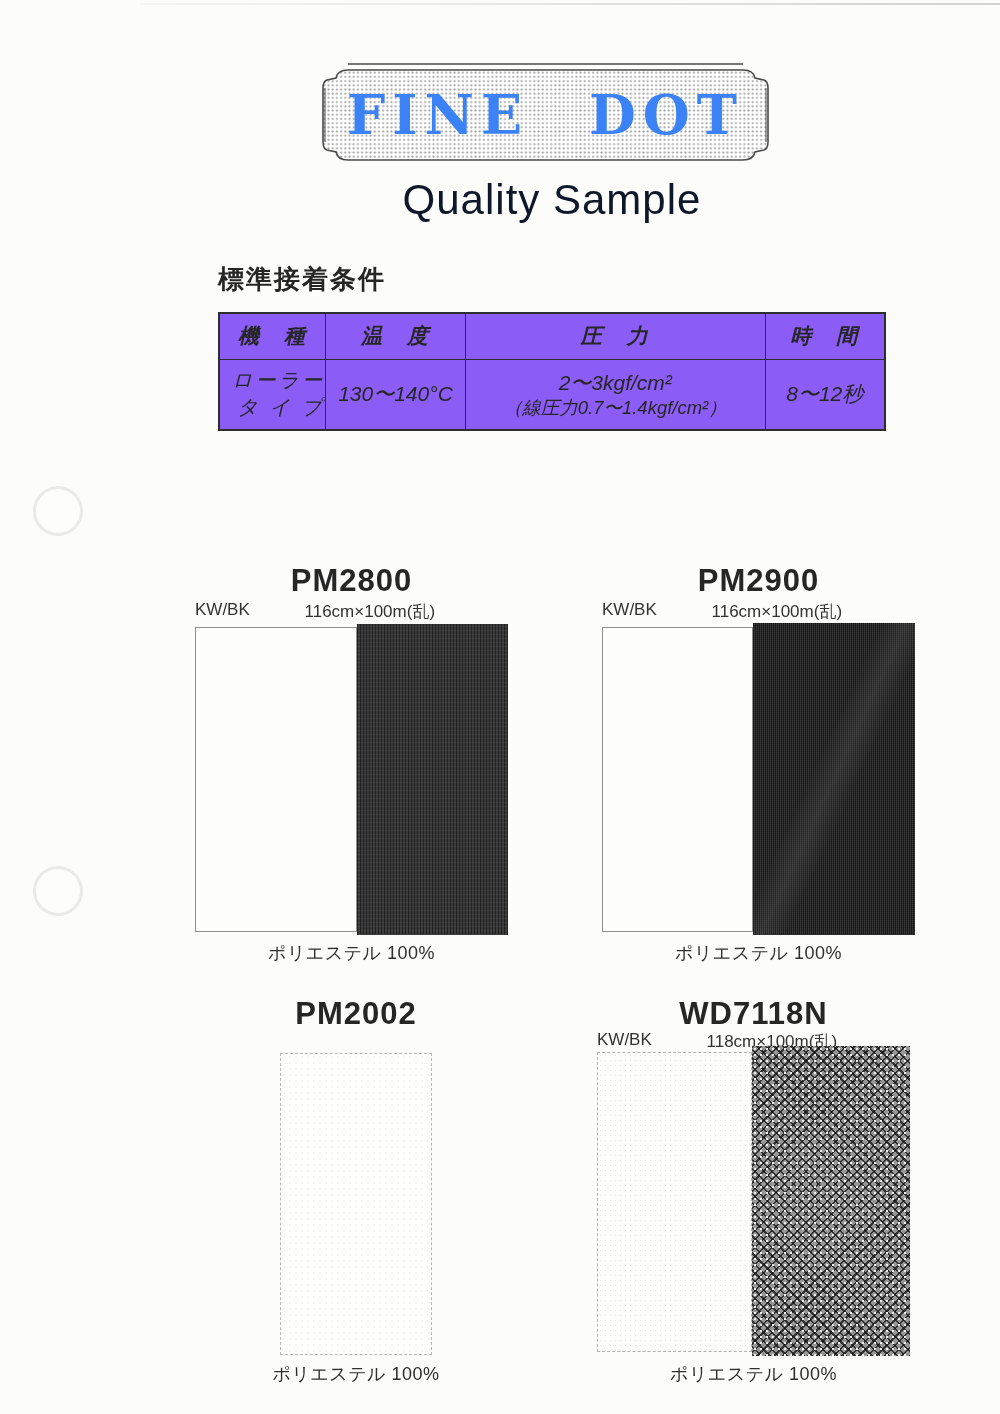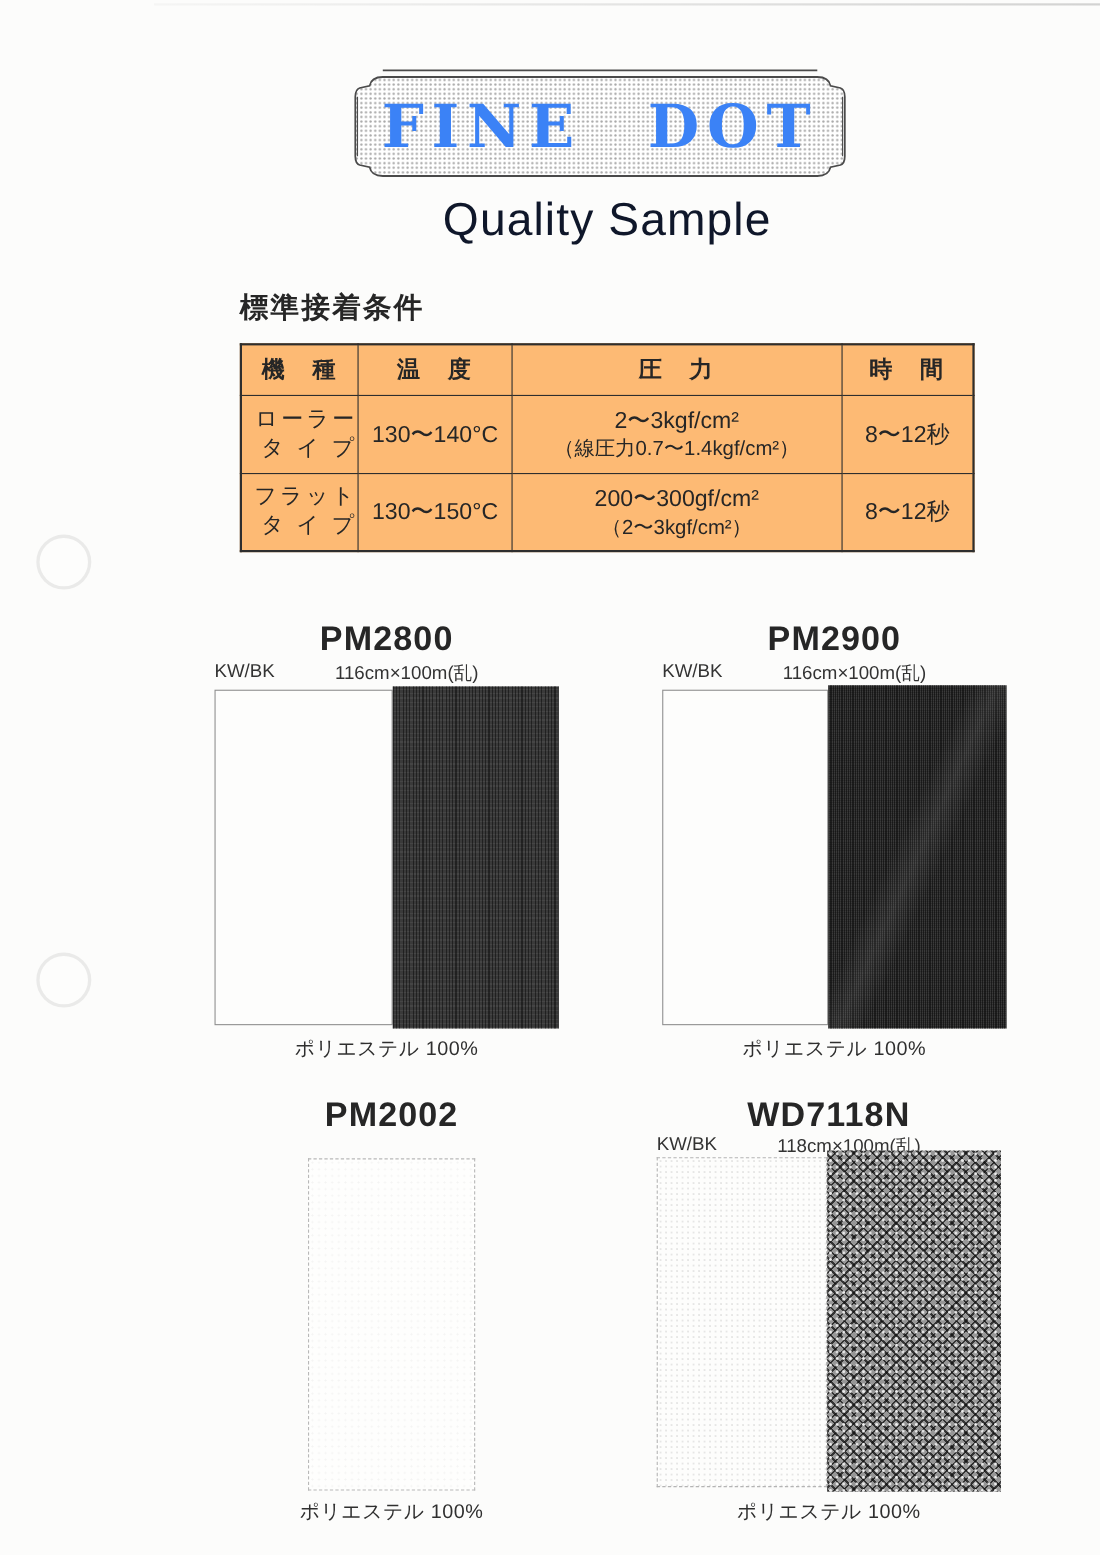--- a/index.html
+++ b/index.html
@@ -32,21 +32,21 @@
   }
 
   
   .cond-heading{
     position:absolute;left:218px;top:262px;margin:0;
     font-size:26px;font-weight:700;letter-spacing:2px;color:#262626;
   }
   table.cond{
     position:absolute;left:218px;top:312px;width:668px;
     border-collapse:collapse;table-layout:fixed;
-    border:2px solid #2e2e2e;background:#fdba74;
+    border:2px solid #2e2e2e;background:#8b5cf6;font-style:italic;
   }
   table.cond th, table.cond td{border:1.5px solid #2e2e2e;padding:0;}
   table.cond thead tr{height:46px;}
   table.cond tbody tr{height:71px;}
   col.c-machine{width:16%;} col.c-temp{width:21%;} col.c-press{width:45%;} col.c-time{width:18%;}
   th{font-size:21px;font-weight:600;letter-spacing:2px;color:#262626;}
   td{font-size:21px;text-align:center;color:#262626;}
   td.machine{text-align:right;padding-left:9px;letter-spacing:3px;line-height:1.35;font-size:20px;}
   td.machine span{display:block;}
   td.pressure{line-height:1.3;}
@@ -169,32 +169,20 @@
         <span>ローラー</span>
         <span>タ イ プ</span>
       </td>
       <td>130〜140°C</td>
       <td class="pressure">
         <span class="p1">2〜3kgf/cm²</span>
         <span class="p2">（線圧力0.7〜1.4kgf/cm²）</span>
       </td>
       <td>8〜12秒</td>
     </tr>
-    <tr>
-      <td class="machine">
-        <span>フラット</span>
-        <span>タ イ プ</span>
-      </td>
-      <td>130〜150°C</td>
-      <td class="pressure">
-        <span class="p1">200〜300gf/cm²</span>
-        <span class="p2">（2〜3kgf/cm²）</span>
-      </td>
-      <td>8〜12秒</td>
-    </tr>
   </tbody>
 </table>
 
 <section class="sample s-pm2800">
   <h3 class="s-title">PM2800</h3>
   <div class="s-meta">
     <span class="cc">KW/BK</span>
     <span class="sz">116cm×100m(乱)</span>
   </div>
   <div class="swatch">

